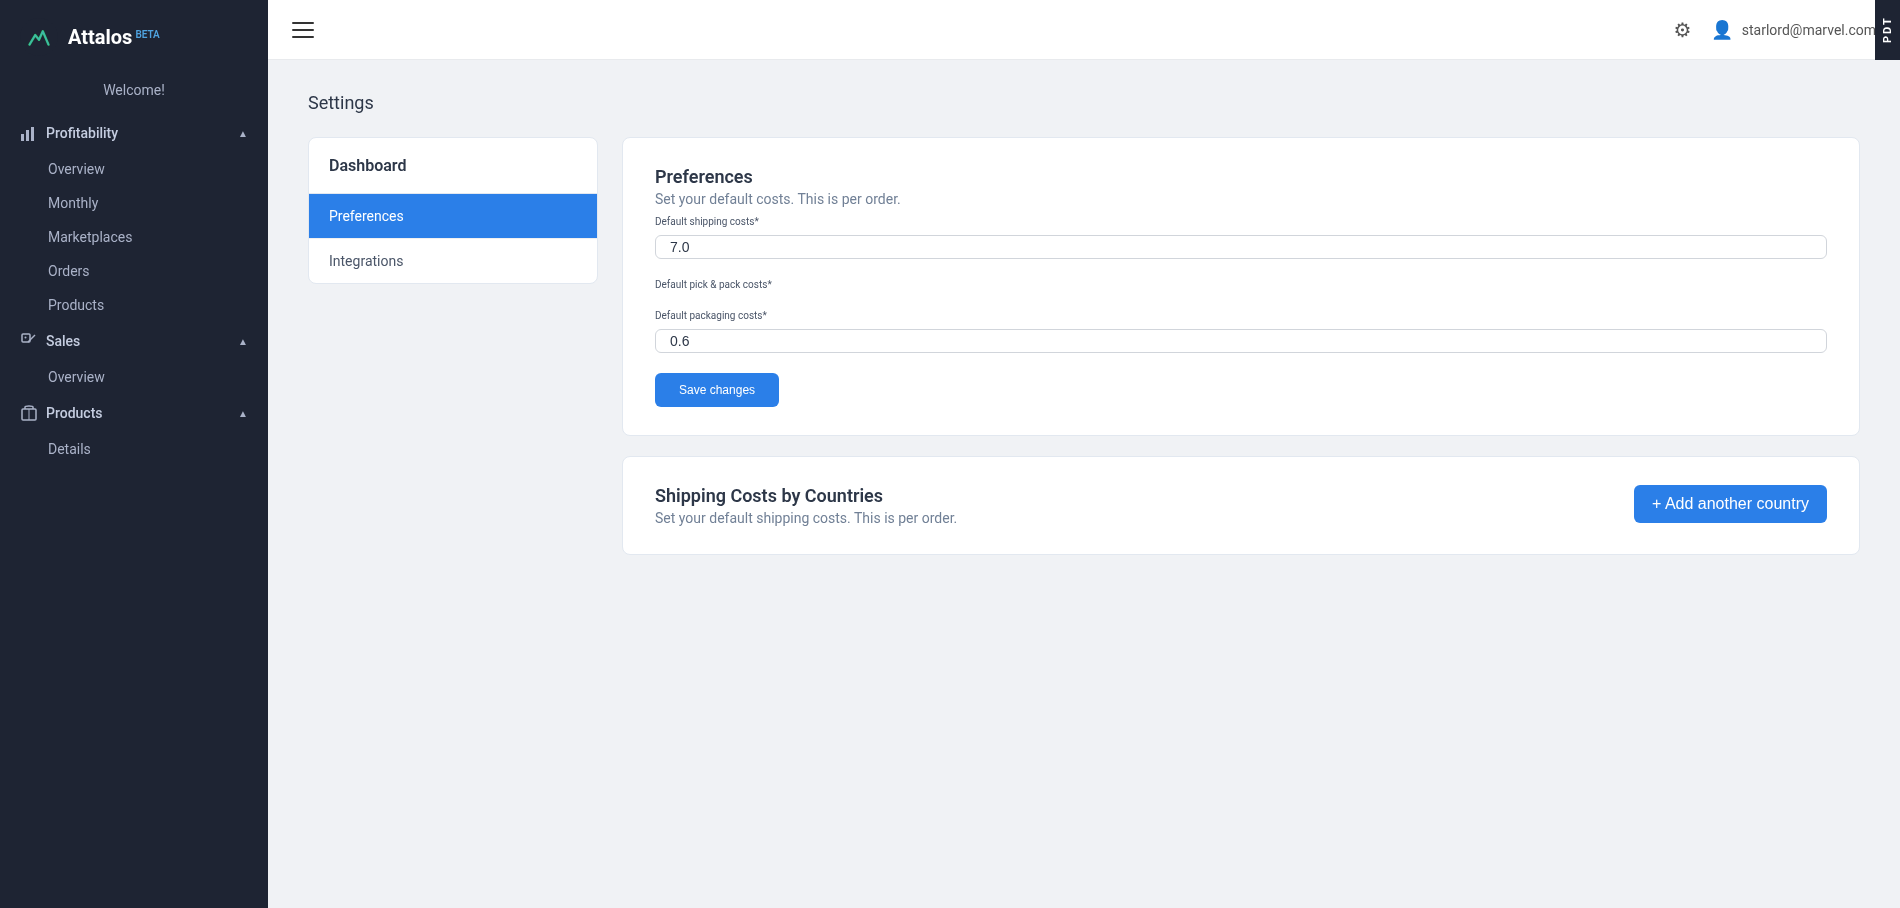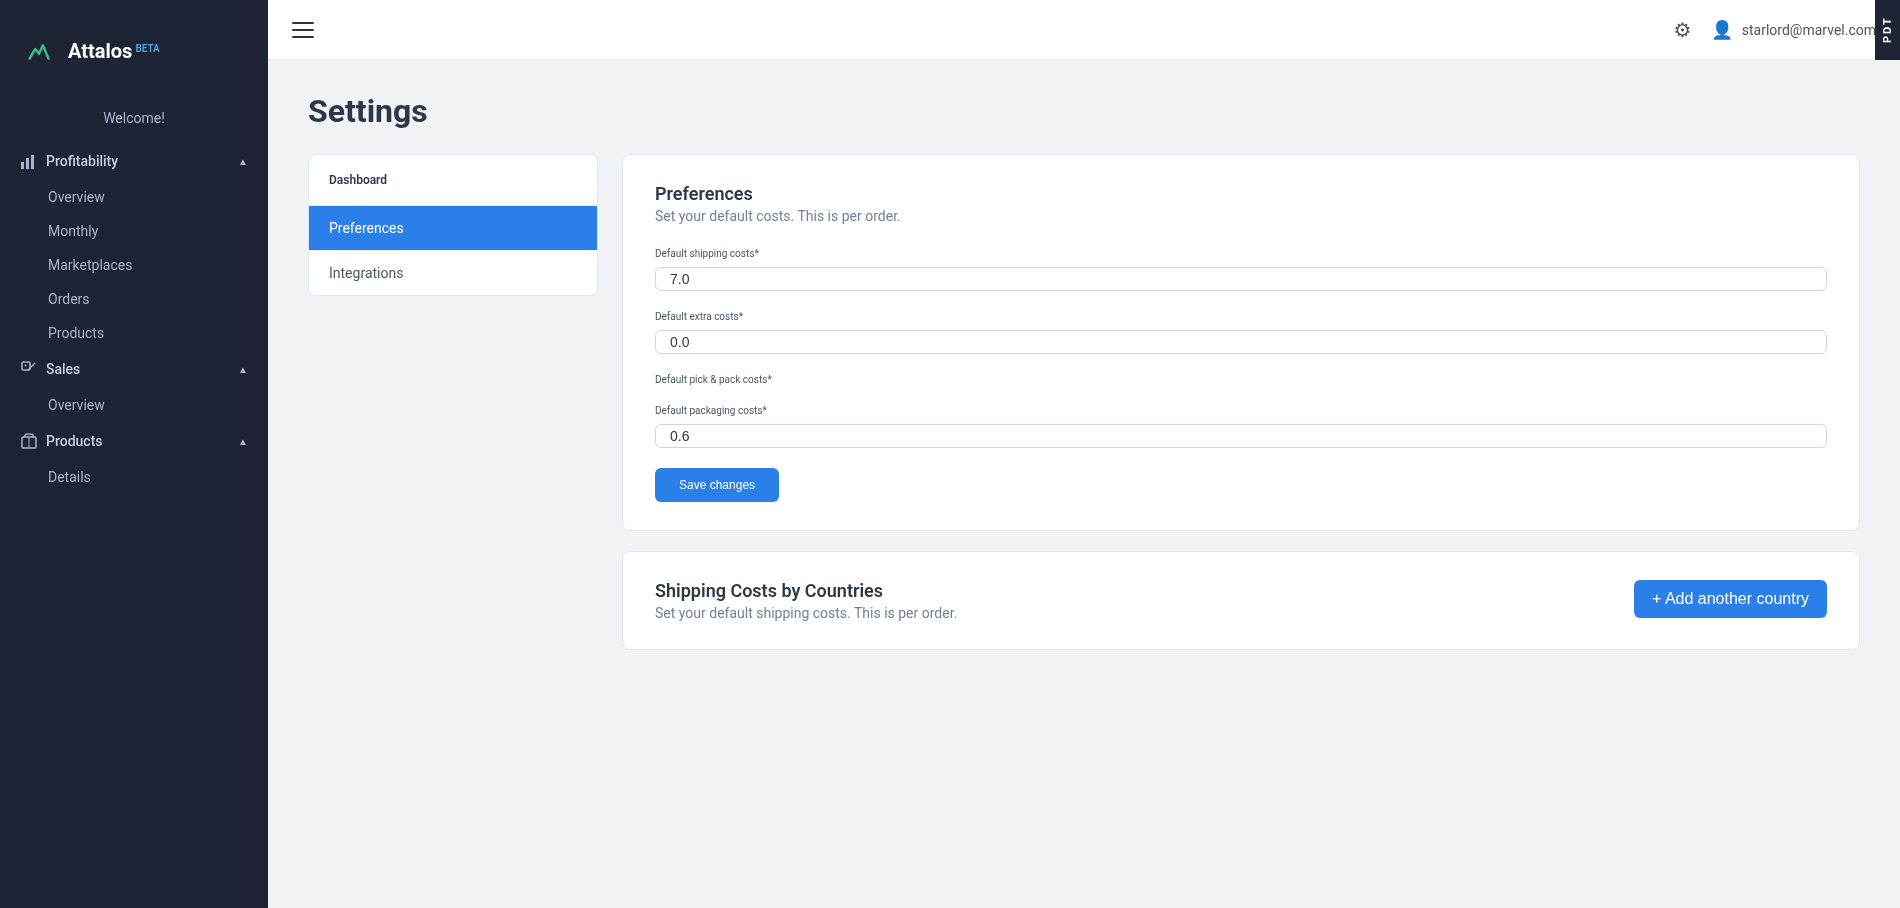--- a/index.html
+++ b/index.html
@@ -12,21 +12,21 @@
       background: #1e2433;
       color: #fff;
       display: flex;
       flex-direction: column;
       height: 100%;
       overflow-y: auto;
     }
     .sidebar-logo {
       display: flex;
       align-items: center;
-      padding: 32px 20px;
+      padding: 18px 20px;
       gap: 10px;
     }
     .sidebar-welcome {
       padding: 8px 20px 16px;
       color: #aab2c8;
       font-size: 14px;
       text-align: center;
     }
     .sidebar-section {
       display: flex;
@@ -143,22 +143,22 @@
     }
 
     
     .content {
       flex: 1;
       overflow-y: auto;
       padding: 32px 40px;
       background: #f0f2f5;
     }
     .page-title {
-      font-size: 32px;
-      font-weight: 700;
+      font-size: 18px;
+      font-weight: 400;
       color: #2d3748;
       margin-bottom: 24px;
     }
 
     
     .settings-layout {
       display: flex;
       gap: 24px;
       align-items: flex-start;
     }
@@ -167,21 +167,21 @@
     .left-panel {
       width: 290px;
       min-width: 290px;
       background: #fff;
       border-radius: 8px;
       border: 1px solid #e2e8f0;
       overflow: hidden;
     }
     .left-panel-header {
       padding: 18px 20px;
-      font-size: 12px;
+      font-size: 16px;
       font-weight: 600;
       color: #2d3748;
       border-bottom: 1px solid #e2e8f0;
     }
     .left-panel-item {
       padding: 14px 20px;
       font-size: 14px;
       color: #4a5568;
       cursor: pointer;
       border-bottom: 1px solid #f0f0f0;
@@ -207,21 +207,21 @@
     }
     .panel-card-title {
       font-size: 18px;
       font-weight: 600;
       color: #2d3748;
       margin-bottom: 4px;
     }
     .panel-card-subtitle {
       font-size: 14px;
       color: #718096;
-      margin-bottom: 24px;
+      margin-bottom: 9px;
     }
 
     .form-group {
       margin-bottom: 20px;
     }
     .form-label {
       display: block;
       font-size: 10px;
       color: #4a5568;
       margin-bottom: 8px;
@@ -382,24 +382,20 @@
 
         <div class="panel-card">
           <div class="panel-card-title">Preferences</div>
           <div class="panel-card-subtitle">Set your default costs. This is per order.</div>
 
           <div class="form-group">
             <label class="form-label">Default shipping costs*</label>
             <input class="form-input" type="text" value="7.0" style="">
           </div>
 
-          <div class="form-group">
-            <label class="form-label">Default extra costs*</label>
-            <input class="form-input" type="text" value="0.0" style="">
-          </div>
 
           <div class="form-group">
             <label class="form-label">Default pick &amp; pack costs*</label>
           </div>
 
           <div class="form-group">
             <label class="form-label">Default packaging costs*</label>
             <input class="form-input" type="text" value="0.6" style="">
           </div>
 

